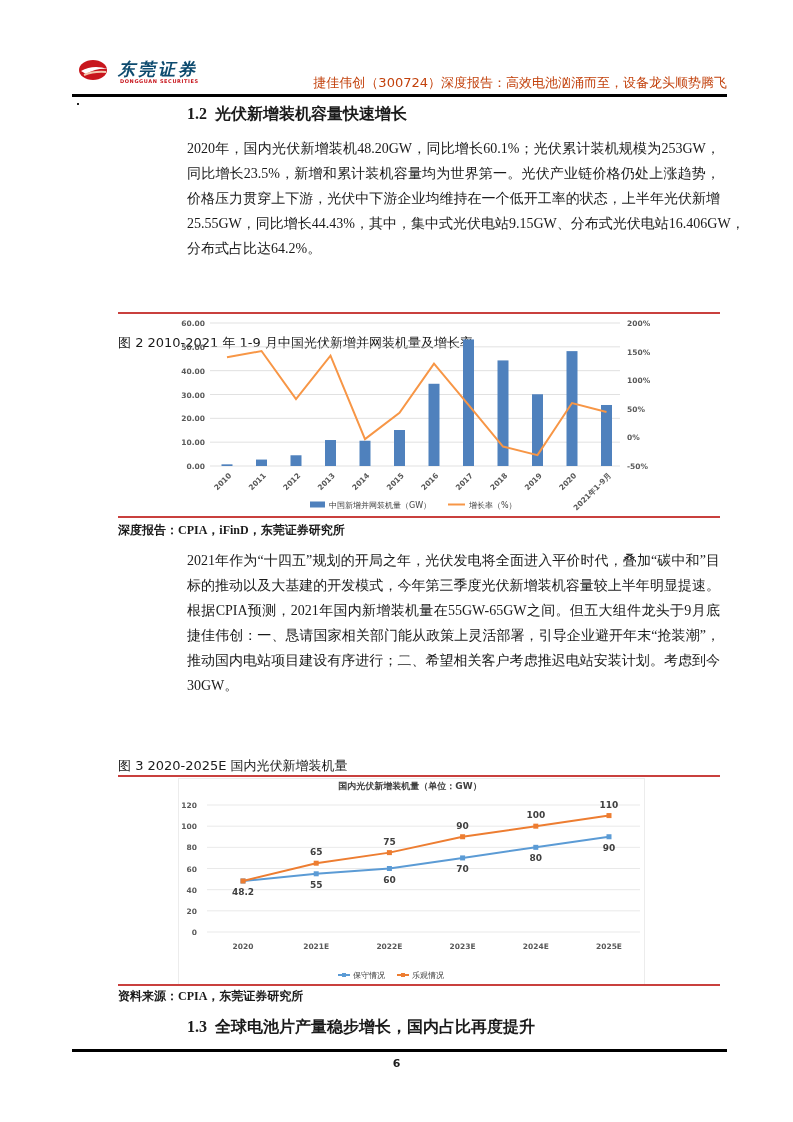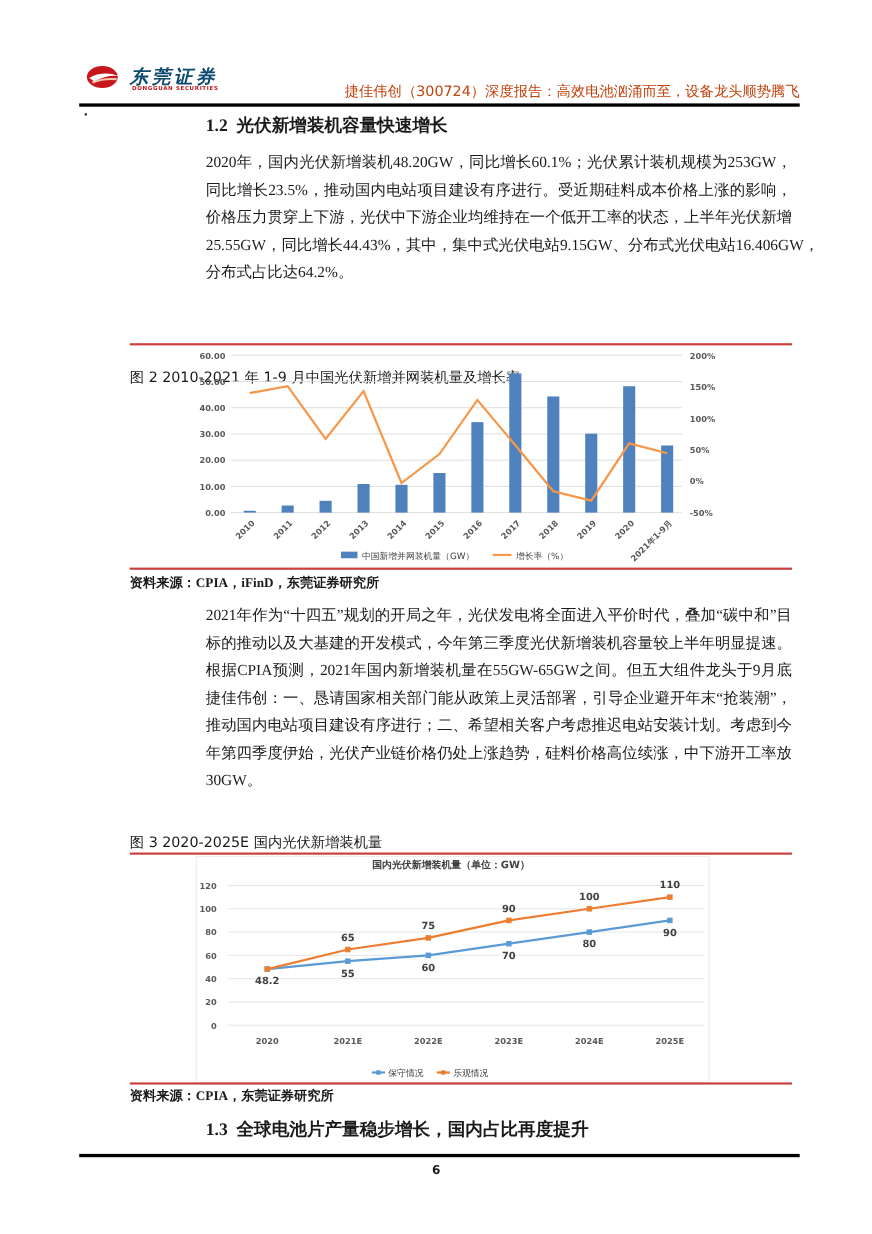--- a/index.html
+++ b/index.html
@@ -52,21 +52,21 @@
 <div class="abs report-title">捷佳伟创（300724）深度报告：高效电池汹涌而至，设备龙头顺势腾飞</div>
 <div class="abs rule-black" style="top:94px;"></div>
 <div class="abs dot"></div>
 
 <div class="abs heading" style="top:104px;">
   <span class="num">1.2</span><span>光伏新增装机容量快速增长</span>
 </div>
 
 <div class="abs para" style="top:136px;">
   <div class="pline">2020年，国内光伏新增装机48.20GW，同比增长60.1%；光伏累计装机规模为253GW，</div>
-  <div class="pline">同比增长23.5%，推动国内电站项目建设有序进行。受近期硅料成本价格上涨的影响，</div>
+  <div class="pline">同比增长23.5%，新增和累计装机容量均为世界第一。光伏产业链价格仍处上涨趋势，</div>
   <div class="pline">价格压力贯穿上下游，光伏中下游企业均维持在一个低开工率的状态，上半年光伏新增</div>
   <div class="pline">25.55GW，同比增长44.43%，其中，集中式光伏电站9.15GW、分布式光伏电站16.406GW，</div>
   <div class="pline last">分布式占比达64.2%。</div>
 </div>
 
 <div class="abs caption" style="top:293px;margin-top:41px;">
   <span class="fig-no">图 2</span><span>2010-2021 年 1-9 月中国光伏新增并网装机量及增长率</span>
 </div>
 <div class="abs rule-red" style="top:312px;"></div>
 
@@ -116,29 +116,28 @@
     <text x="424.5" y="160" text-anchor="end" class="tick" transform="rotate(-45 424.5 160)">2019</text>
     <text x="459" y="160" text-anchor="end" class="tick" transform="rotate(-45 459 160)">2020</text>
     <text x="493.5" y="160" text-anchor="end" class="tick" transform="rotate(-45 493.5 160)">2021年1-9月</text>
     <rect x="192" y="185.5" width="15" height="6" fill="#4f81bd"></rect>
     <text x="211" y="192" class="leg">中国新增并网装机量（GW）</text>
     <line x1="330" x2="347" y1="188.5" y2="188.5" stroke="#f79646" stroke-width="2"></line>
     <text x="351" y="192" class="leg">增长率（%）</text>
   </svg>
 
 <div class="abs rule-red" style="top:516px;"></div>
-<div class="abs source" style="top:522px;">资料来源：CPIA，iFinD，东莞证券研究所</div>
+<div class="abs source" style="top:522px;">深度报告：CPIA，iFinD，东莞证券研究所</div>
 
 <div class="abs para" style="top:548px;">
   <div class="pline">2021年作为“十四五”规划的开局之年，光伏发电将全面进入平价时代，叠加“碳中和”目</div>
   <div class="pline">标的推动以及大基建的开发模式，今年第三季度光伏新增装机容量较上半年明显提速。</div>
   <div class="pline">根据CPIA预测，2021年国内新增装机量在55GW-65GW之间。但五大组件龙头于9月底</div>
   <div class="pline">捷佳伟创：一、恳请国家相关部门能从政策上灵活部署，引导企业避开年末“抢装潮”，</div>
   <div class="pline">推动国内电站项目建设有序进行；二、希望相关客户考虑推迟电站安装计划。考虑到今</div>
-  <div class="pline">年第四季度伊始，光伏产业链价格仍处上涨趋势，硅料价格高位续涨，中下游开工率放</div>
   <div class="pline last">30GW。</div>
 </div>
 
 <div class="abs caption" style="top:757px;">
   <span class="fig-no">图 3</span><span>2020-2025E 国内光伏新增装机量</span>
 </div>
 <div class="abs rule-red" style="top:775px;"></div>
 
 <div class="abs chart2-frame"></div>
 <svg id="chart2" class="chart-svg" style="left:178px;top:778px;" width="465" height="206">

